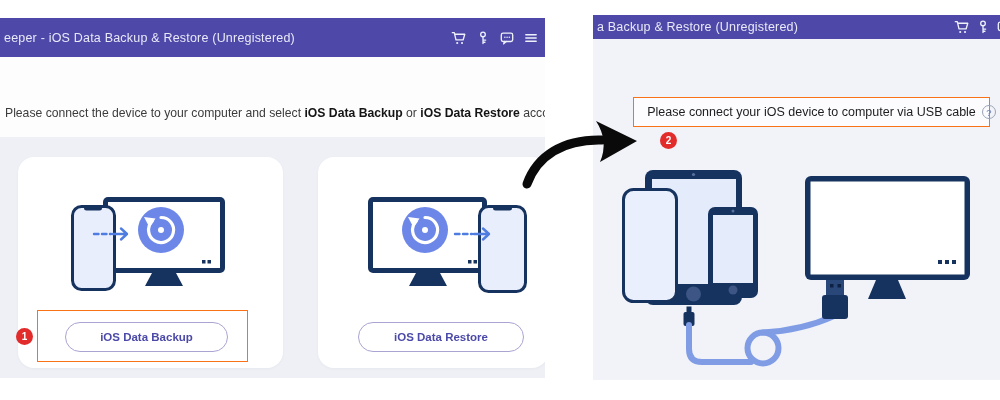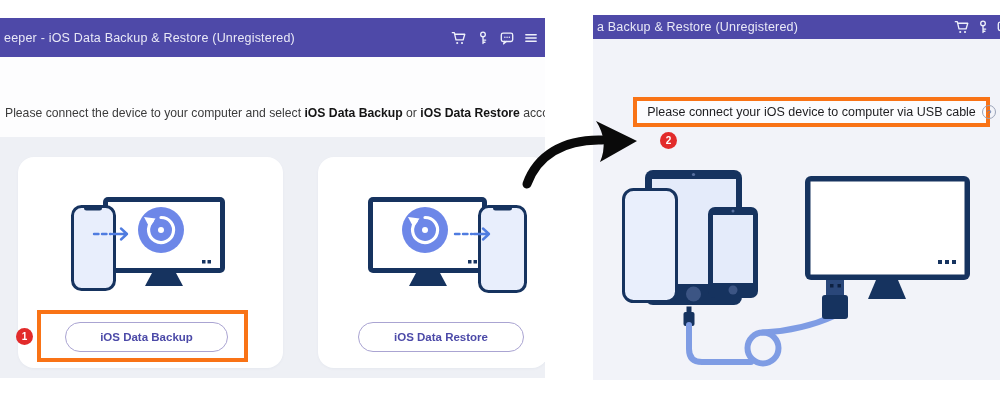--- a/index.html
+++ b/index.html
@@ -30,21 +30,21 @@
   .card-backup  { left:18px;  width:265px; }
   .card-restore { left:318px; width:230px; }
   .card svg { position:absolute; left:0; top:0; }
   .pill-btn { position:absolute; top:165px; height:30px; background:#fff;
               border:1px solid #aaa4d2; border-radius:15px; color:#4c4aa8;
               font-size:11.5px; font-weight:bold; font-family:"Liberation Sans",sans-serif; cursor:pointer; }
   .card-backup  .pill-btn { left:47px; width:163px; }
   .card-restore .pill-btn { left:40px; width:166px; }
 
   
-  .hl-box { position:absolute; border:4px solid #f97316; background:transparent; z-index:5;padding-left:20px; }
+  .hl-box { position:absolute; border:1px solid #f97316; background:transparent; z-index:5;padding-left:20px; }
   .hl-backup { left:37px; top:292px; width:211px; height:52px; }
   .hl-usb { left:40px; top:82px; width:357px; height:30px; background:#fcfcfe;
             display:flex; align-items:center; justify-content:center; gap:6px; }
   .step-badge { position:absolute; width:17px; height:17px; border-radius:50%;
                 background:#e22b2b; color:#fff; font-size:10px; font-weight:bold;
                 display:flex; align-items:center; justify-content:center; z-index:6; }
   .badge-1 { left:16px; top:310px; }
   .badge-2 { left:67px; top:117px; }
 
   

